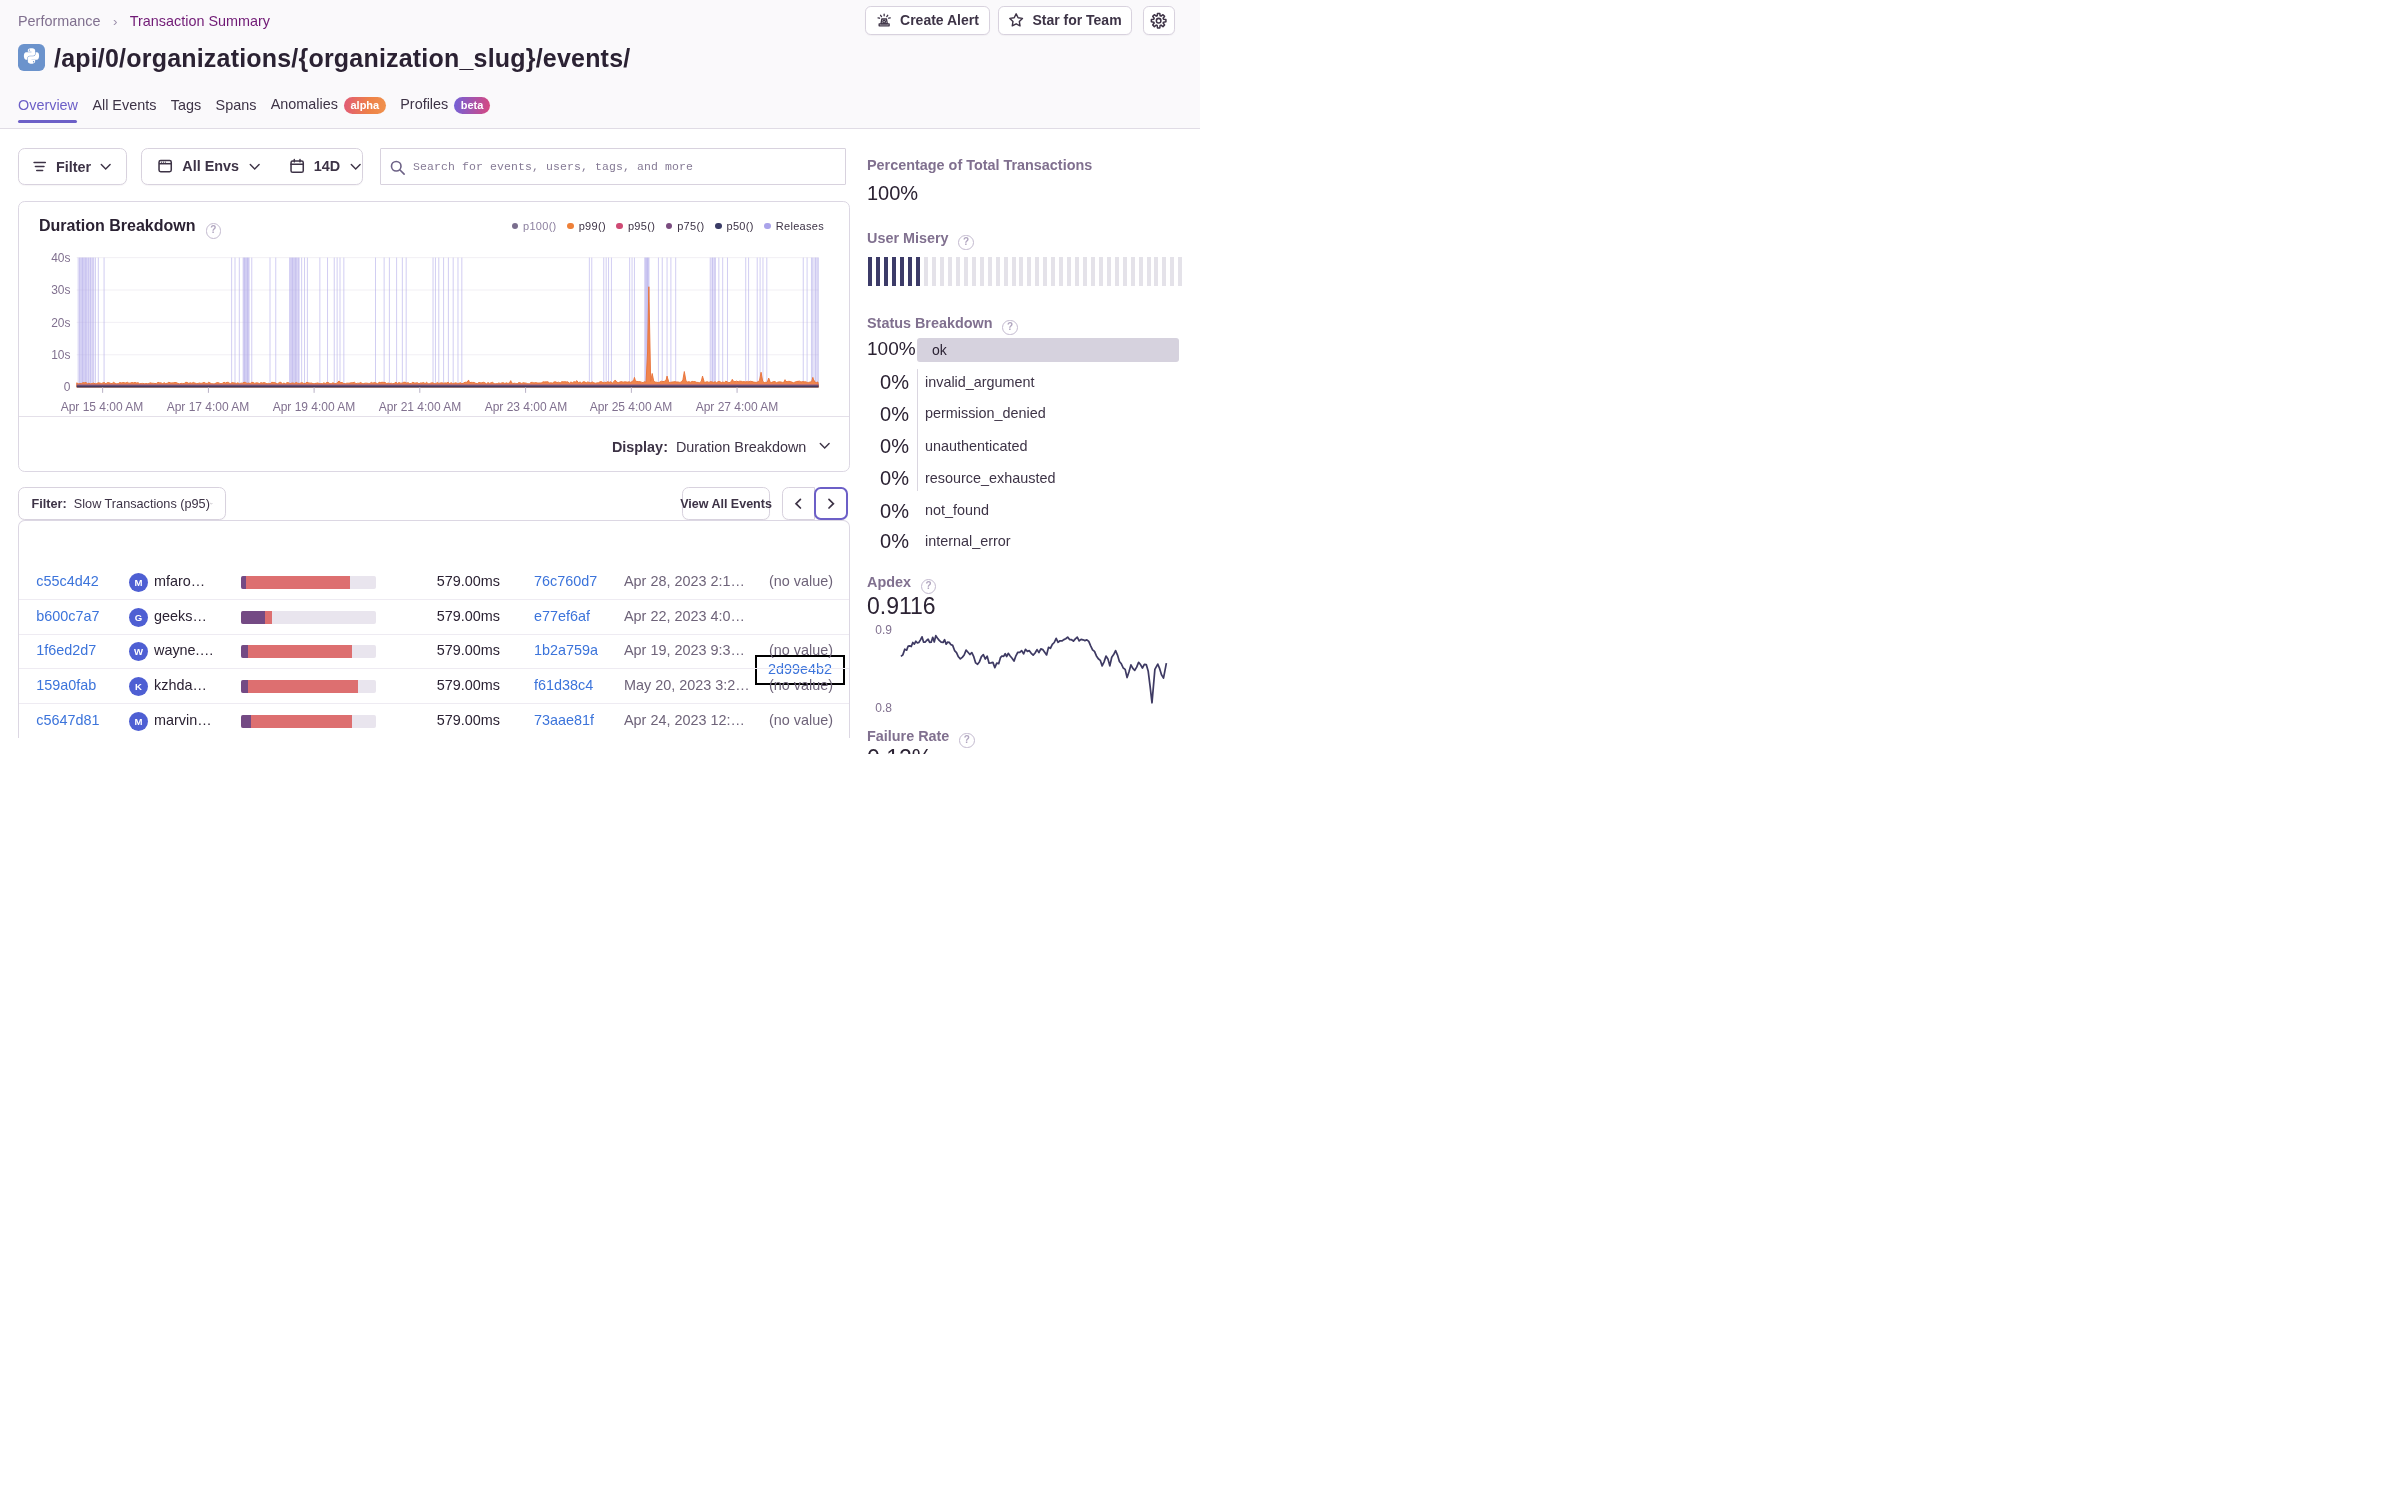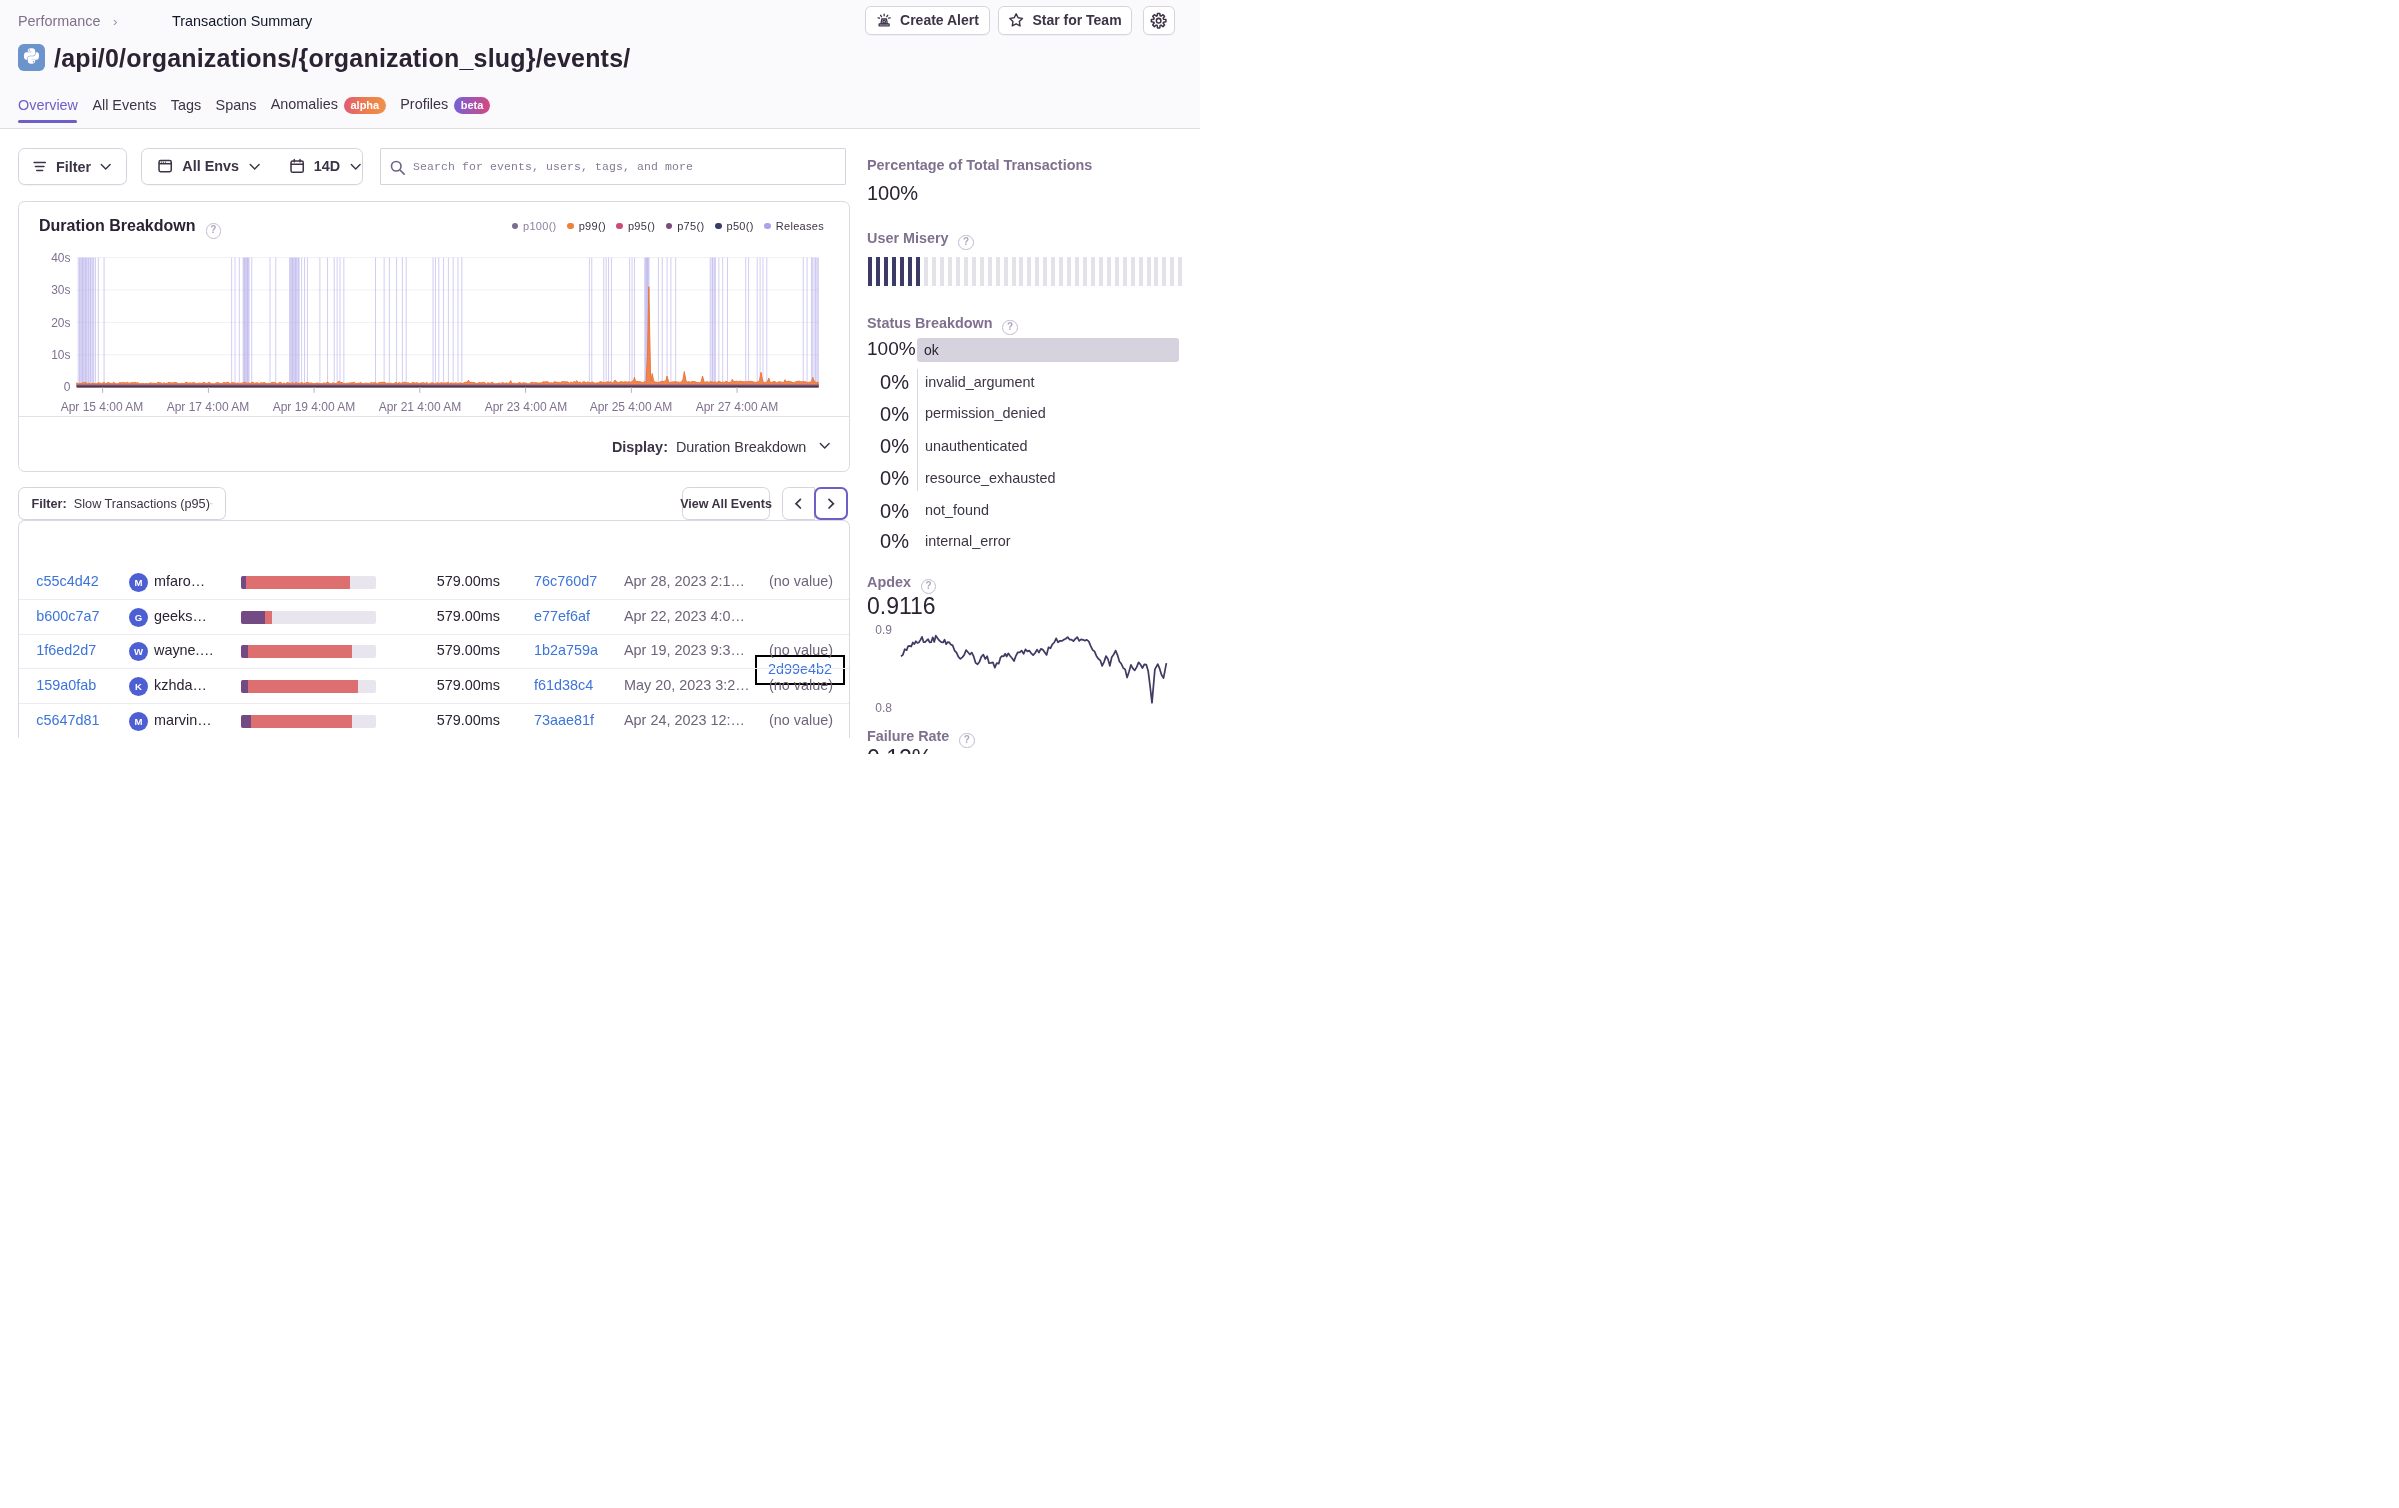--- a/index.html
+++ b/index.html
@@ -1,21 +1,21 @@
 <!DOCTYPE html>
 <html><head><meta charset="utf-8">
 <style>
 * { margin:0; padding:0; box-sizing:border-box; }
 html,body { width:1200px; height:754px; overflow:hidden; }
 body { font-family:"Liberation Sans", sans-serif; background:#fff; color:#2b2233; position:relative; }
 .abs { position:absolute; }
 .hdr { position:absolute; left:0; top:0; width:1200px; height:129px; background:#faf9fb; border-bottom:1px solid #e0dce5; }
 .crumb { position:absolute; left:18px; top:12.5px; font-size:14.4px; color:#80708f; }
 .crumb .sep { margin:0 8.6px; color:#9c90ab; font-size:13.4px; }
-.crumb .cur { color:#0f172a;margin-left:42px; }
+.crumb .cur { color:#701a75; }
 .btn { position:absolute; top:5.8px; height:29px; background:#fff; border:1px solid #d8d2de; border-radius:5.8px;
   display:flex; align-items:center; justify-content:center; font-size:14px; font-weight:700; color:#3d3346; gap:7.7px;
   box-shadow:0 1px 1px rgba(40,30,60,0.04); }
 .title { position:absolute; left:54px; top:44px; font-size:25px; font-weight:700; color:#2b2233; letter-spacing:0.2px; }
 .pyicon { position:absolute; left:18px; top:44px; width:27px; height:27px; border-radius:5.8px; background:#6b93cc; display:flex; align-items:center; justify-content:center; }
 .tabs { position:absolute; left:18px; top:96px; display:flex; gap:14.4px; font-size:14.4px; color:#3d3346; align-items:center; }
 .tabs .act { color:#6c5fc7; }
 .underline { position:absolute; left:18px; top:120px; width:59px; height:2.9px; background:#6c5fc7; border-radius:1.9px; }
 .badge { display:inline-block; margin-left:5.8px; padding:1.9px 6.7px 2.9px; border-radius:9.6px; color:#fff; font-size:11px; font-weight:700; }
 .badge.alpha { background:linear-gradient(95deg,#e15a77, #ee8147 60%, #f0924d);text-align:center; }
@@ -49,21 +49,21 @@
 .avatar { position:absolute; left:110px; top:7.7px; width:19px; height:19px; border-radius:50%; background:#4e5fd3; color:#fff; font-size:9.6px; font-weight:700; display:flex; align-items:center; justify-content:center; }
 .dbar { position:absolute; left:222px; top:11px; width:135px; height:12.5px; background:#e9e5ee; border-radius:1.9px; overflow:hidden; }
 .dbar .p { position:absolute; left:0; top:0; height:12.5px; background:#744a84; }
 .dbar .r { position:absolute; top:0; height:12.5px; background:#dd6f70; }
 
 .sideh { position:absolute; left:867px; font-size:14.4px; font-weight:700; color:#80708f; }
 .bigv { position:absolute; left:867px; font-size:23px; color:#2b2233; }
 .help { display:inline-block; width:15.4px; height:15.4px; border:1.4px solid #c3bacf; border-radius:50%; color:#b0a5bf; font-size:10px; font-weight:700; text-align:center; line-height:12.5px; vertical-align:-1.9px; margin-left:5.8px; }
 .mb { position:absolute; top:257px; width:4px; height:29px; background:#e4e2e9; }
 .mb.d { background:#3c3b68; }
-.okbar { position:absolute; left:917px; top:338px; width:262px; height:24px; background:#d6d2de; border-radius:2.9px; font-size:14px; color:#2b2233; line-height:24px; padding-left:7px; }
+.okbar { position:absolute; left:917px; top:338px; width:262px; height:24px; background:#d6d2de; border-radius:2.9px; font-size:14px; color:#2b2233; line-height:24px; padding-left:15px; }
 .pct { position:absolute; font-size:20px; color:#2b2233; width:58px; text-align:right; left:851px; }
 .pctbig { position:absolute; font-size:19px; color:#2b2233; left:867px; }
 .slab { position:absolute; left:925px; font-size:14.4px; color:#3d3346; }
 .vline { position:absolute; left:917px; top:369px; width:1.4px; height:122px; background:#dad6e0; }
 .axlab { position:absolute; font-size:12px; color:#80708f; }
 </style></head>
 <body>
 
 <div class="hdr">
   <div class="crumb">Performance <span class="sep">›</span> <span class="cur">Transaction Summary</span></div>

